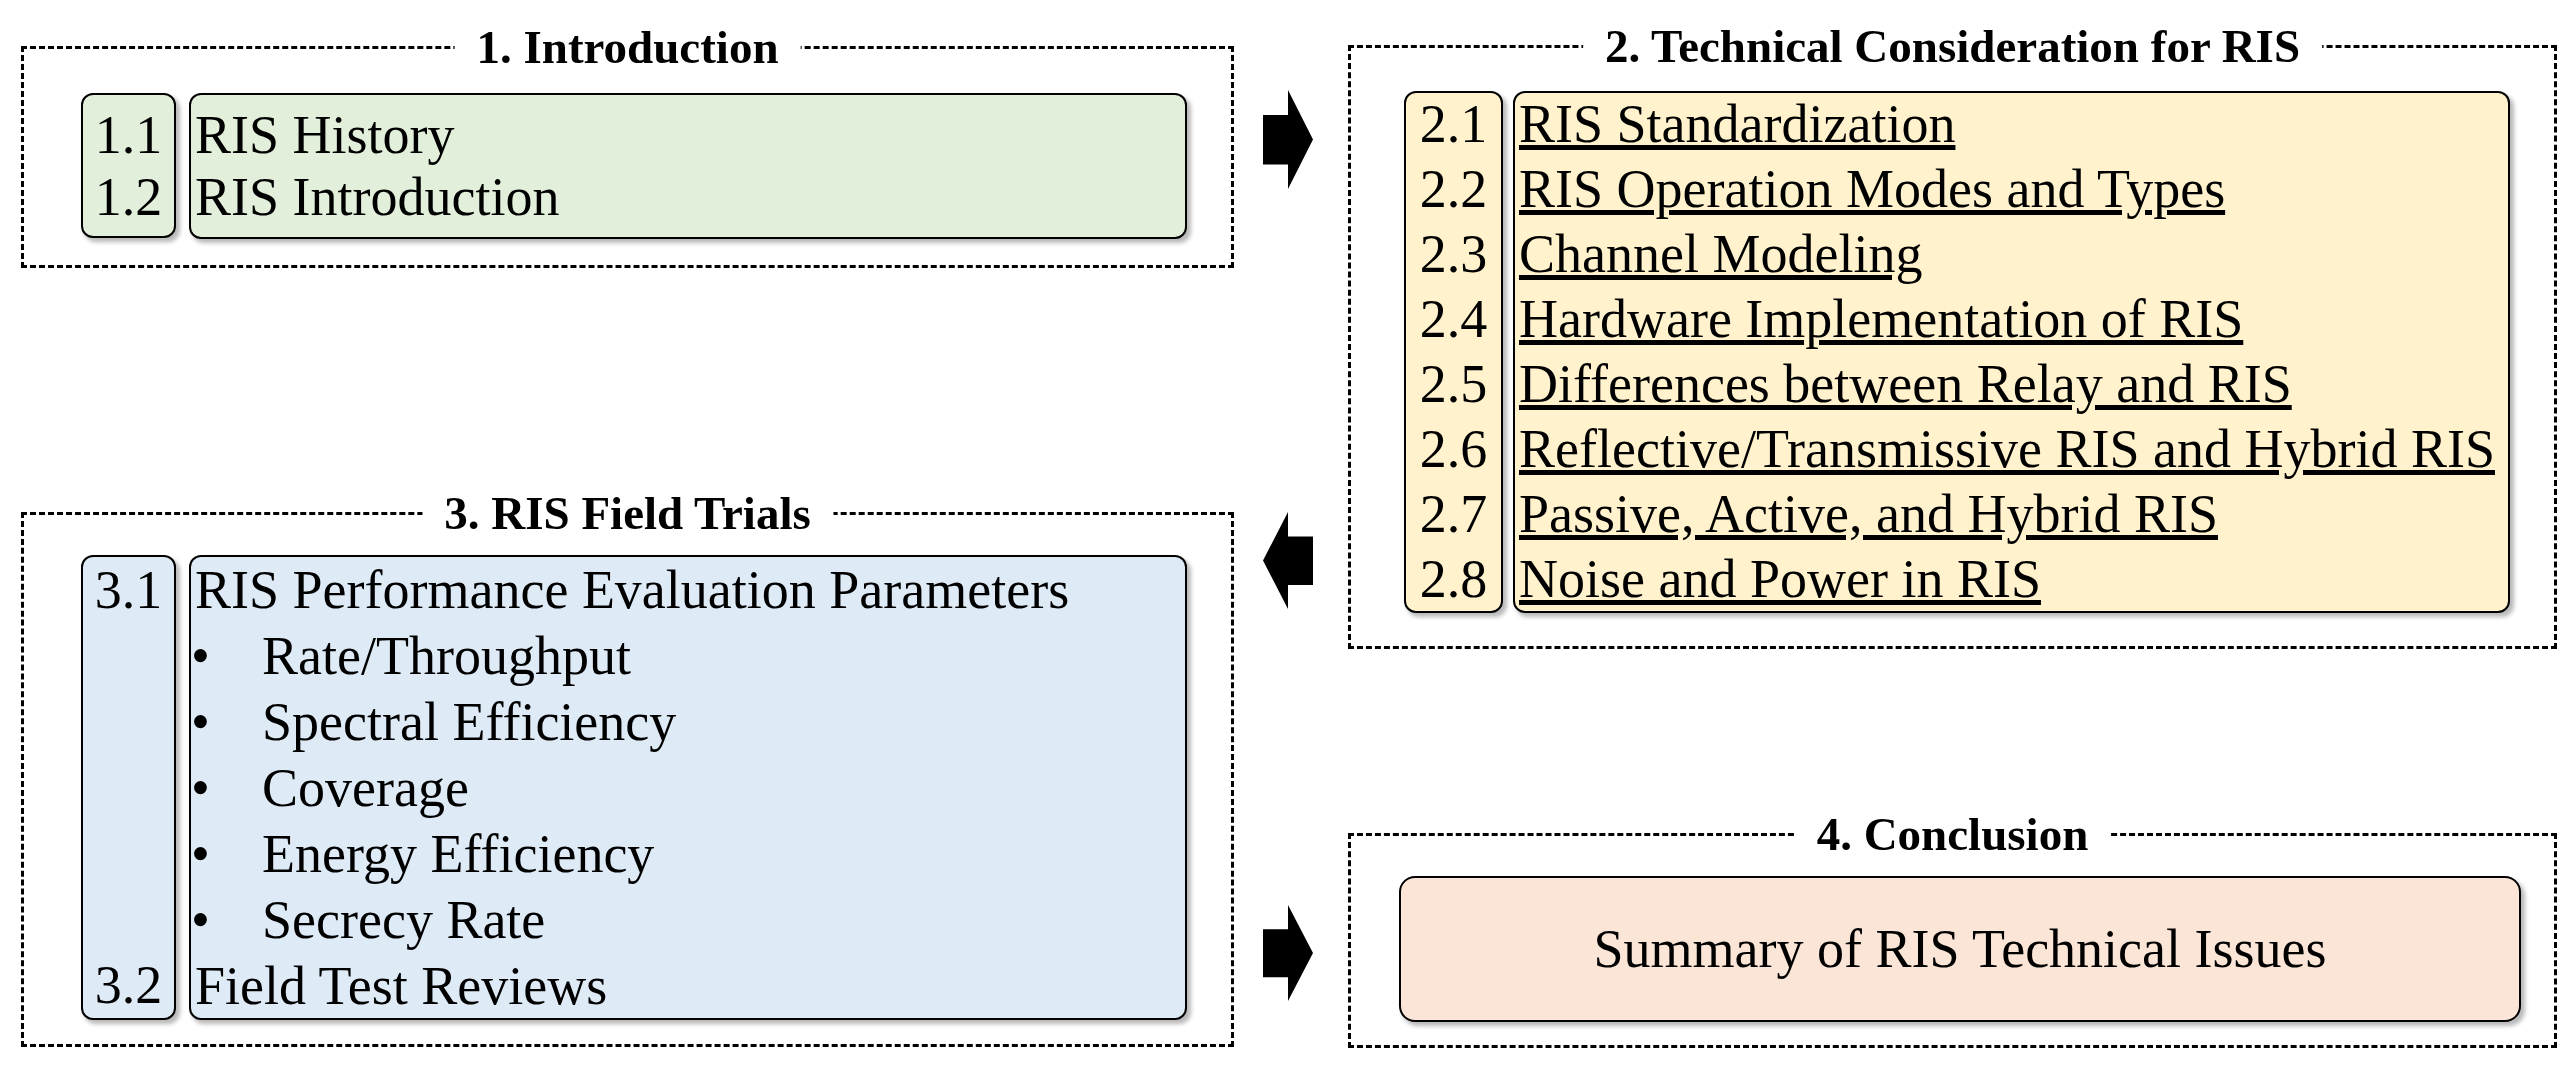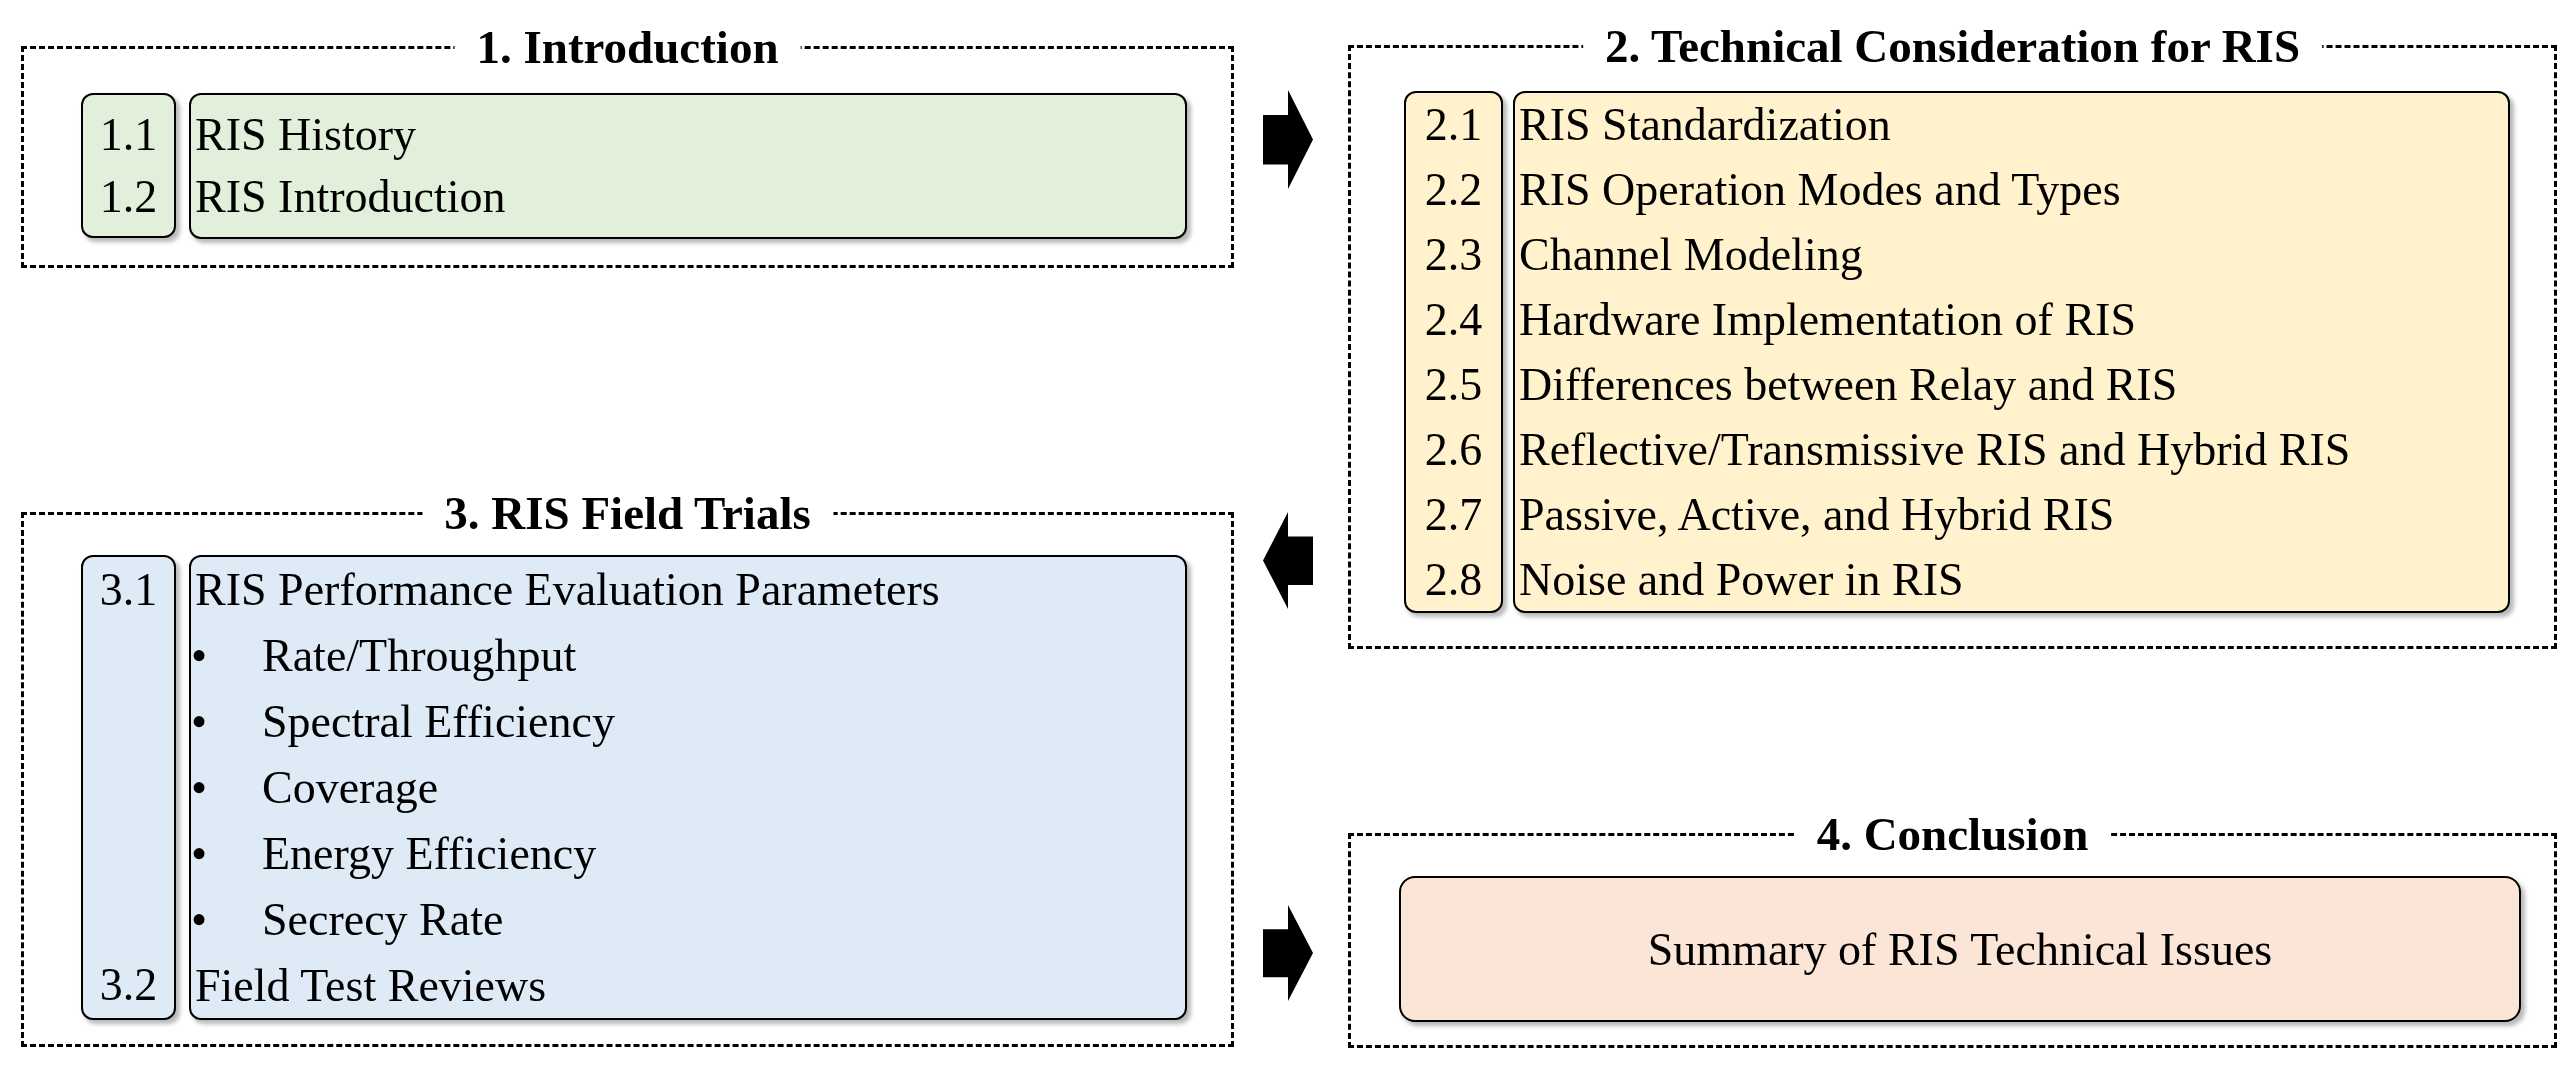--- a/index.html
+++ b/index.html
@@ -30,21 +30,21 @@
     line-height:1.15;
   }
   .inner{
     position:absolute;
     border:2.6px solid #000;
     box-sizing:border-box;
     border-radius:12px;
     box-shadow:3.3px 4px 4px rgba(0,0,0,0.28);
     display:flex;
     flex-direction:column;
-    font-size:46px;
+    font-size:54px;
   }
   .numcol{align-items:stretch;justify-content:center;text-align:center;}
   .numcol.spread{justify-content:space-between;}
   .contentcol{justify-content:center;}
   .row{white-space:nowrap;}
   .r95{line-height:62px;}
   .r99{line-height:65px;}
   .r100{line-height:66px;font-family:Liberation Serif, serif;}
   .pad{padding-left:4px;}
   .bullet-row{}
@@ -84,21 +84,21 @@
   <div class="inner numcol" style="left: 1404px; top: 91px; width: 99px; height: 522px; background: rgb(255, 242, 204);">
     <div class="row r99">2.1</div>
     <div class="row r99">2.2</div>
     <div class="row r99">2.3</div>
     <div class="row r99">2.4</div>
     <div class="row r99">2.5</div>
     <div class="row r99">2.6</div>
     <div class="row r99">2.7</div>
     <div class="row r99">2.8</div>
   </div>
-  <div class="inner contentcol" style="left: 1513px; top: 91px; width: 997px; height: 522px; background: rgb(255, 242, 204);">
+  <div class="inner contentcol" style="left: 1513px; top: 91px; width: 997px; height: 522px; background: rgb(255, 242, 204); text-decoration: underline;">
     <div class="row r99 pad">RIS Standardization</div>
     <div class="row r99 pad">RIS Operation Modes and Types</div>
     <div class="row r99 pad">Channel Modeling</div>
     <div class="row r99 pad">Hardware Implementation of RIS</div>
     <div class="row r99 pad">Differences between Relay and RIS</div>
     <div class="row r99 pad">Reflective/Transmissive RIS and Hybrid RIS</div>
     <div class="row r99 pad">Passive, Active, and Hybrid RIS</div>
     <div class="row r99 pad">Noise and Power in RIS</div>
   </div>
 

